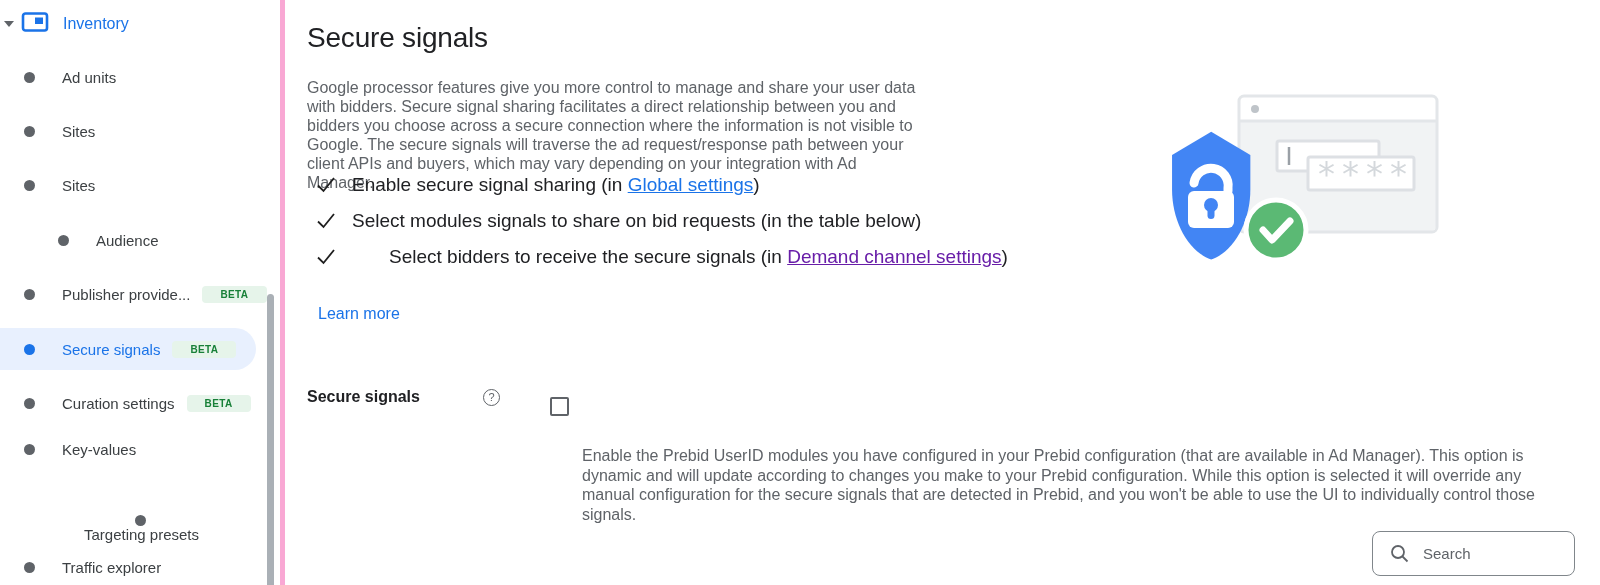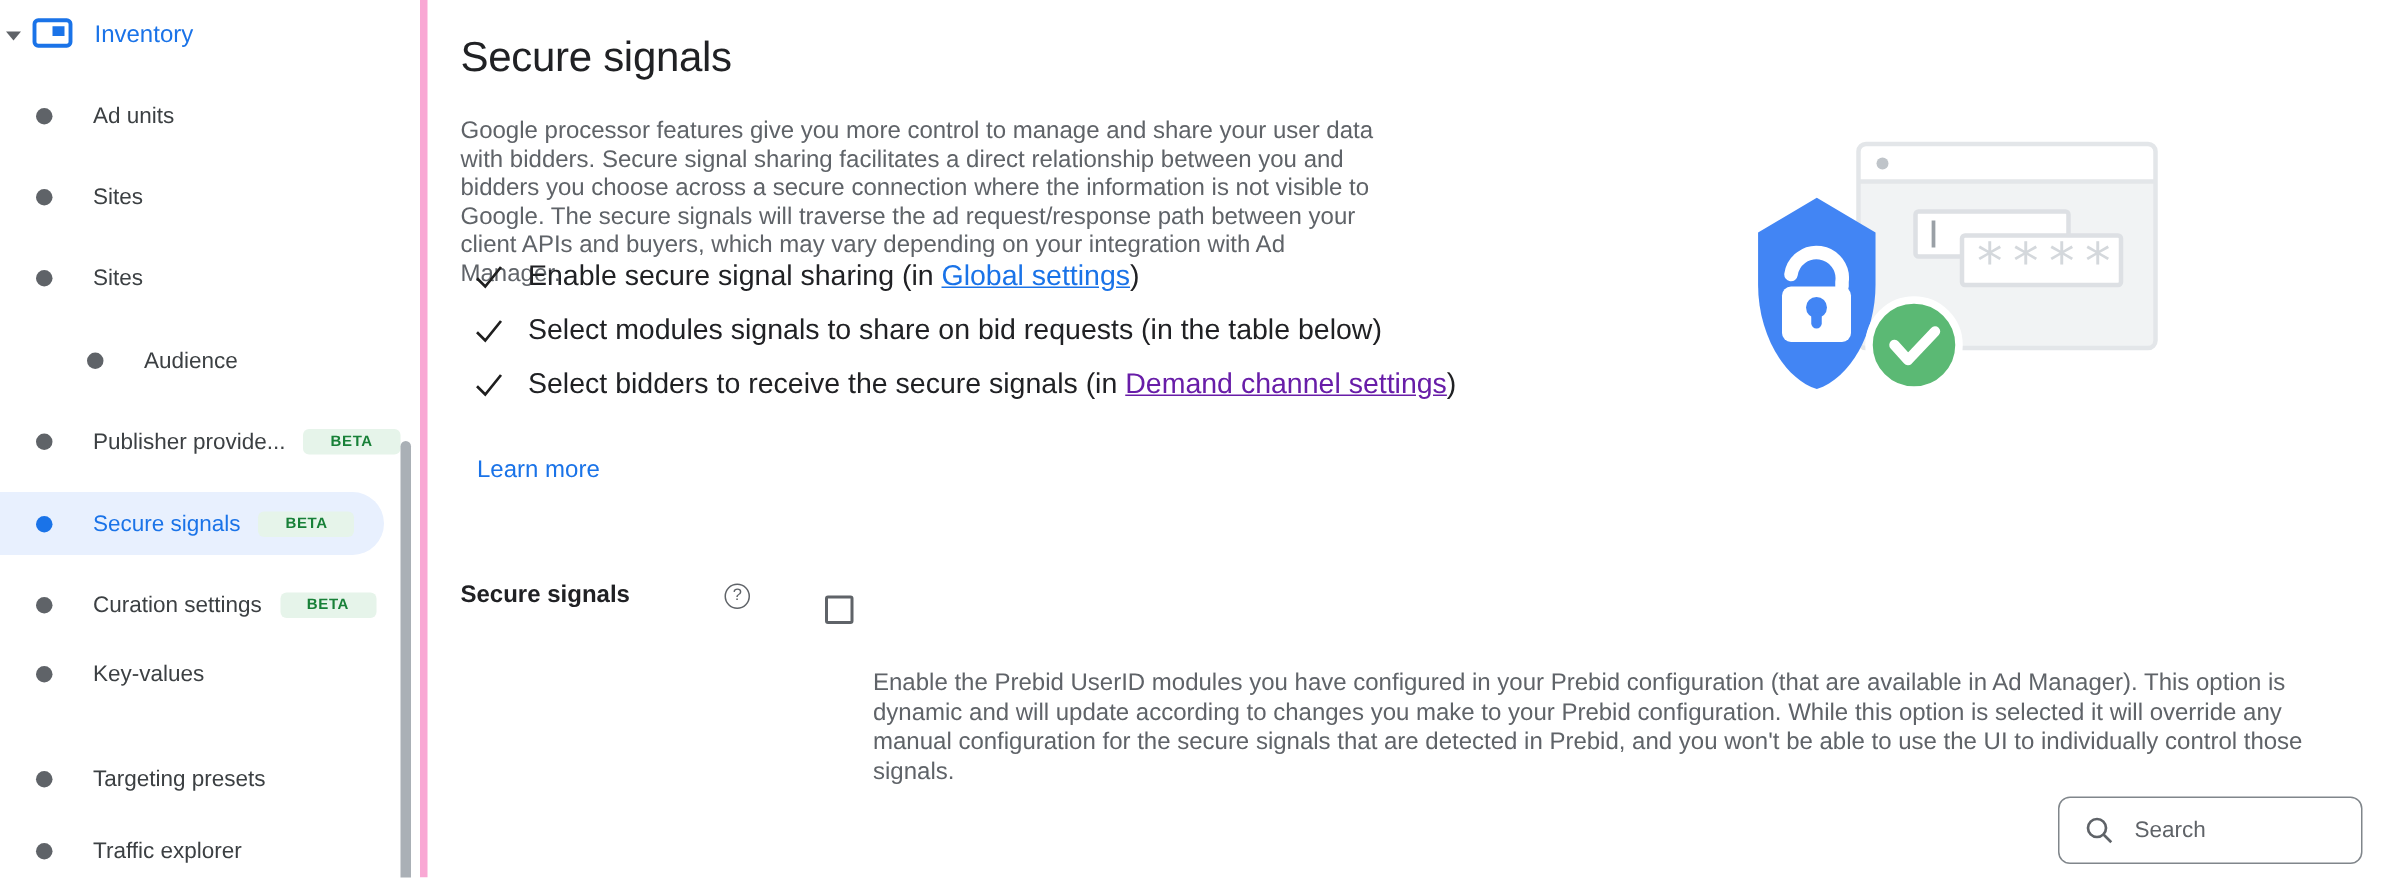--- a/index.html
+++ b/index.html
@@ -102,21 +102,21 @@
       <div class="nav-item" style="top: 382.7px;">
     <span class="bullet"></span>
     <span class="nav-label">Curation settings</span>
     <span class="beta">BETA</span>
   </div>
       <div class="nav-item" style="top: 428px;">
     <span class="bullet"></span>
     <span class="nav-label">Key-values</span>
 
   </div>
-      <div class="nav-item" style="top: 498px;">
+      <div class="nav-item" style="top: 515px; flex-direction: column;">
     <span class="bullet"></span>
     <span class="nav-label">Targeting presets</span>
 
   </div>
       <div class="nav-item" style="top: 546.05px;">
     <span class="bullet"></span>
     <span class="nav-label">Traffic explorer</span>
 
   </div>
     </nav>
@@ -138,21 +138,21 @@
     </span>
   </div>
       <div class="check-row" style="top: 210px;">
     <svg class="check-icon" viewBox="0 0 22 22">
       <polyline points="3,11.5 8.5,17 19,4" fill="none" stroke="#1f1f1f" stroke-width="1.8"></polyline>
     </svg>
     <span class="check-text">
       <span>Select modules signals to share on bid requests (in the table below)</span><span></span>
     </span>
   </div>
-      <div class="check-row" style="top: 246px;">
+      <div class="check-row" style="top: 246px; gap: 37px;">
     <svg class="check-icon" viewBox="0 0 22 22">
       <polyline points="3,11.5 8.5,17 19,4" fill="none" stroke="#1f1f1f" stroke-width="1.8"></polyline>
     </svg>
     <span class="check-text">
       <span>Select bidders to receive the secure signals (in </span><a class="inline-link purple">Demand channel settings</a><span>)</span>
     </span>
   </div>
     </div>
 
   <a class="learn-more">Learn more</a>

